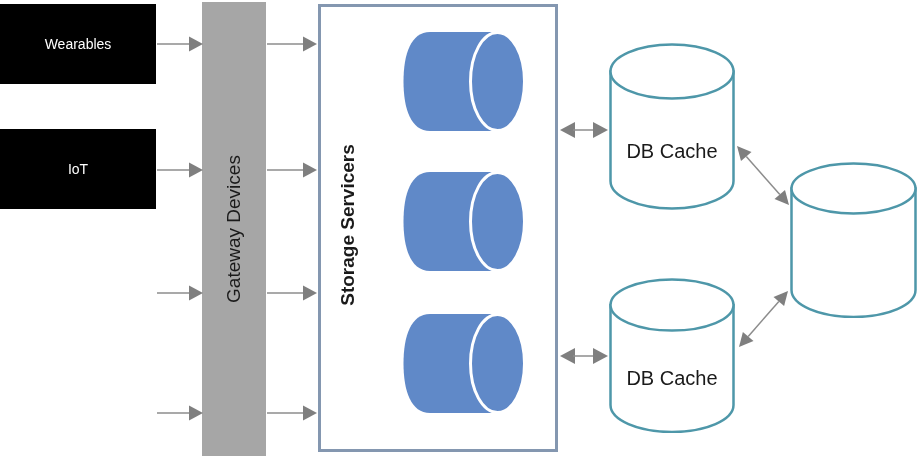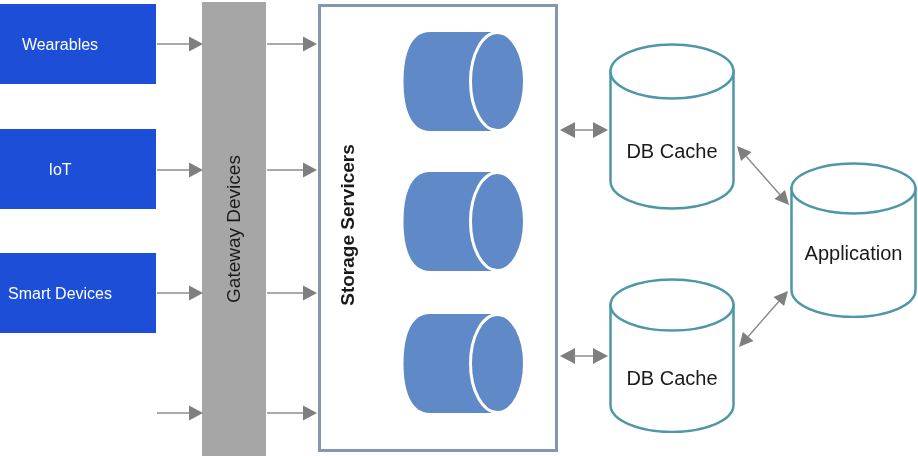--- a/index.html
+++ b/index.html
@@ -2,23 +2,23 @@
 <html><head>
 <meta charset="utf-8">
 <style>
   html,body{margin:0;padding:0;background:#ffffff;}
   .canvas{
     position:relative;width:918px;height:456px;background:#ffffff;overflow:hidden;
     font-family:"Liberation Sans",sans-serif;
   }
   
   .src-box{
-    position:absolute;left:0;width:156px;height:80px;background:#1d4ed8;
-    display:flex;align-items:center;text-align:center;
-    color:#ffffff;font-size:16px;line-height:29px;
+    position:absolute;left:0;width:156px;height:80px;background:#000000;
+    display:flex;align-items:center;justify-content:center;text-align:center;
+    color:#ffffff;font-size:14px;line-height:29px;
   }
   .src-box .lbl{width:120px;}
   
   .gateway-bar{
     position:absolute;left:202px;top:2px;width:64px;height:454px;background:#a6a6a6;
   }
   .vtext{
     position:absolute;white-space:nowrap;transform:translate(-50%,-50%) rotate(-90deg);
     color:#1a1a1a;font-size:19px;
   }
@@ -42,23 +42,20 @@
 </head>
 <body>
 
 <div class="canvas">
 
   <div class="src-box" style="top:4px;">
     <span class="lbl">Wearables</span>
   </div>
   <div class="src-box" style="top:129px;">
     <span class="lbl">IoT</span>
-  </div>
-  <div class="src-box" style="top:253px;">
-    <span class="lbl">Smart Devices</span>
   </div>
 
   <div class="gateway-bar"></div>
   <div class="vtext" style="left:234px;top:229px;">Gateway Devices</div>
 
   <div class="storage-box"></div>
   <div class="vtext bold" style="left:348px;top:225px;">Storage Servicers</div>
 
   <svg class="hcyl" style="top:31px;" viewBox="0 0 125 101">
     <path d="M95,1 H28 C9,1 1.5,23 1.5,50.5 C1.5,78 9,100 28,100 H95 Z" fill="#6089c8"></path>
@@ -87,21 +84,20 @@
       <ellipse cx="63" cy="27" rx="61.5" ry="25.5" fill="#ffffff" stroke="#4e97a9" stroke-width="2.5"></ellipse>
     </svg>
     <div class="cyl-label" style="top:85px;">DB Cache</div>
   </div>
 
   <div class="vcyl" style="left:790px;top:162px;width:127px;height:156px;">
     <svg width="127" height="156" viewBox="0 0 127 156">
       <path d="M1.5,26.5 V128 A62,27 0 0 0 125.5,128 V26.5 Z" fill="#ffffff" stroke="#4e97a9" stroke-width="2.5"></path>
       <ellipse cx="63.5" cy="26.5" rx="62" ry="25" fill="#ffffff" stroke="#4e97a9" stroke-width="2.5"></ellipse>
     </svg>
-    <div class="cyl-label" style="top:76px;">Application</div>
   </div>
 
   <svg class="arrows" viewBox="0 0 918 456">
 
     <g>
       <line x1="157" y1="44" x2="189" y2="44"></line>
         <polygon points="189,36.5 203,44 189,51.5"></polygon>
     </g>
     <g>
       <line x1="157" y1="170" x2="189" y2="170"></line>

